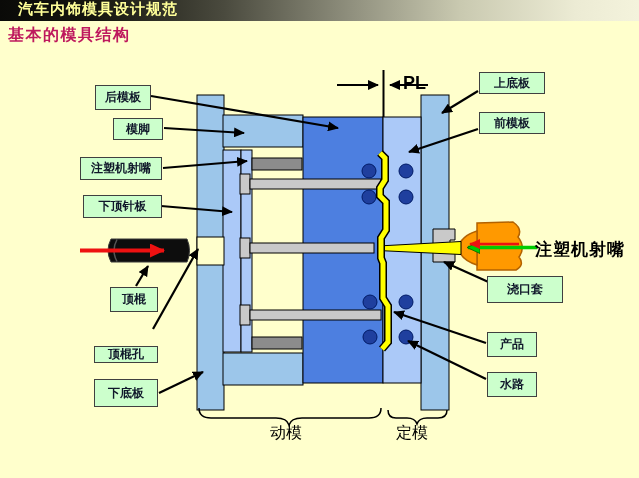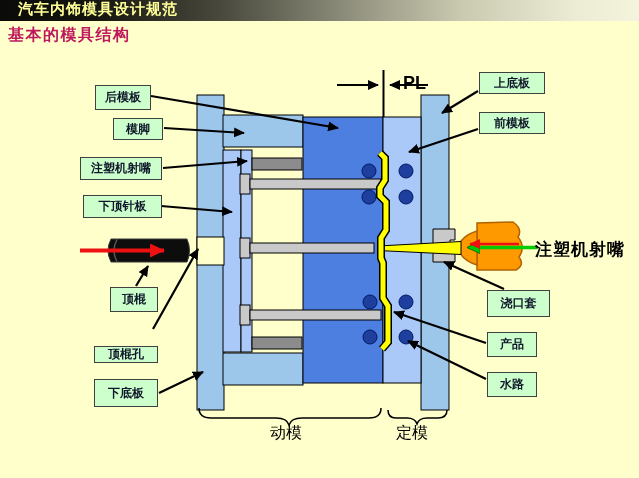--- a/index.html
+++ b/index.html
@@ -29,21 +29,21 @@
   }
   .l1{left:95px;top:85px;width:56px;height:25px}
   .l2{left:113px;top:118px;width:50px;height:22px}
   .l3{left:80px;top:157px;width:82px;height:23px}
   .l4{left:83px;top:195px;width:79px;height:23px}
   .l5{left:110px;top:287px;width:48px;height:25px}
   .l6{left:94px;top:346px;width:64px;height:17px}
   .l7{left:94px;top:379px;width:64px;height:28px}
   .l8{left:479px;top:72px;width:66px;height:22px}
   .l9{left:479px;top:112px;width:66px;height:22px}
-  .l10{left:487px;top:290px;width:63px;height:27px}
+  .l10{left:487px;top:276px;width:76px;height:27px}
   .l11{left:487px;top:332px;width:50px;height:25px}
   .l12{left:487px;top:372px;width:50px;height:25px}
   .txt{position:absolute;color:#000;z-index:3;white-space:nowrap;}
   .pl-text{left:403px;top:64px;font-family:"Liberation Sans",sans-serif;font-weight:bold;font-size:18px;margin-top:9px;}
   .nozzle-text{left:535px;top:238px;font-size:17px;font-weight:bold;letter-spacing:1px;}
   .half-label{font-size:16px;width:60px;text-align:center;top:423px;}
   .moving{left:256px;}
   .fixed{left:382px;}
   svg.diagram{position:absolute;left:0;top:0;z-index:1;}
 </style>

